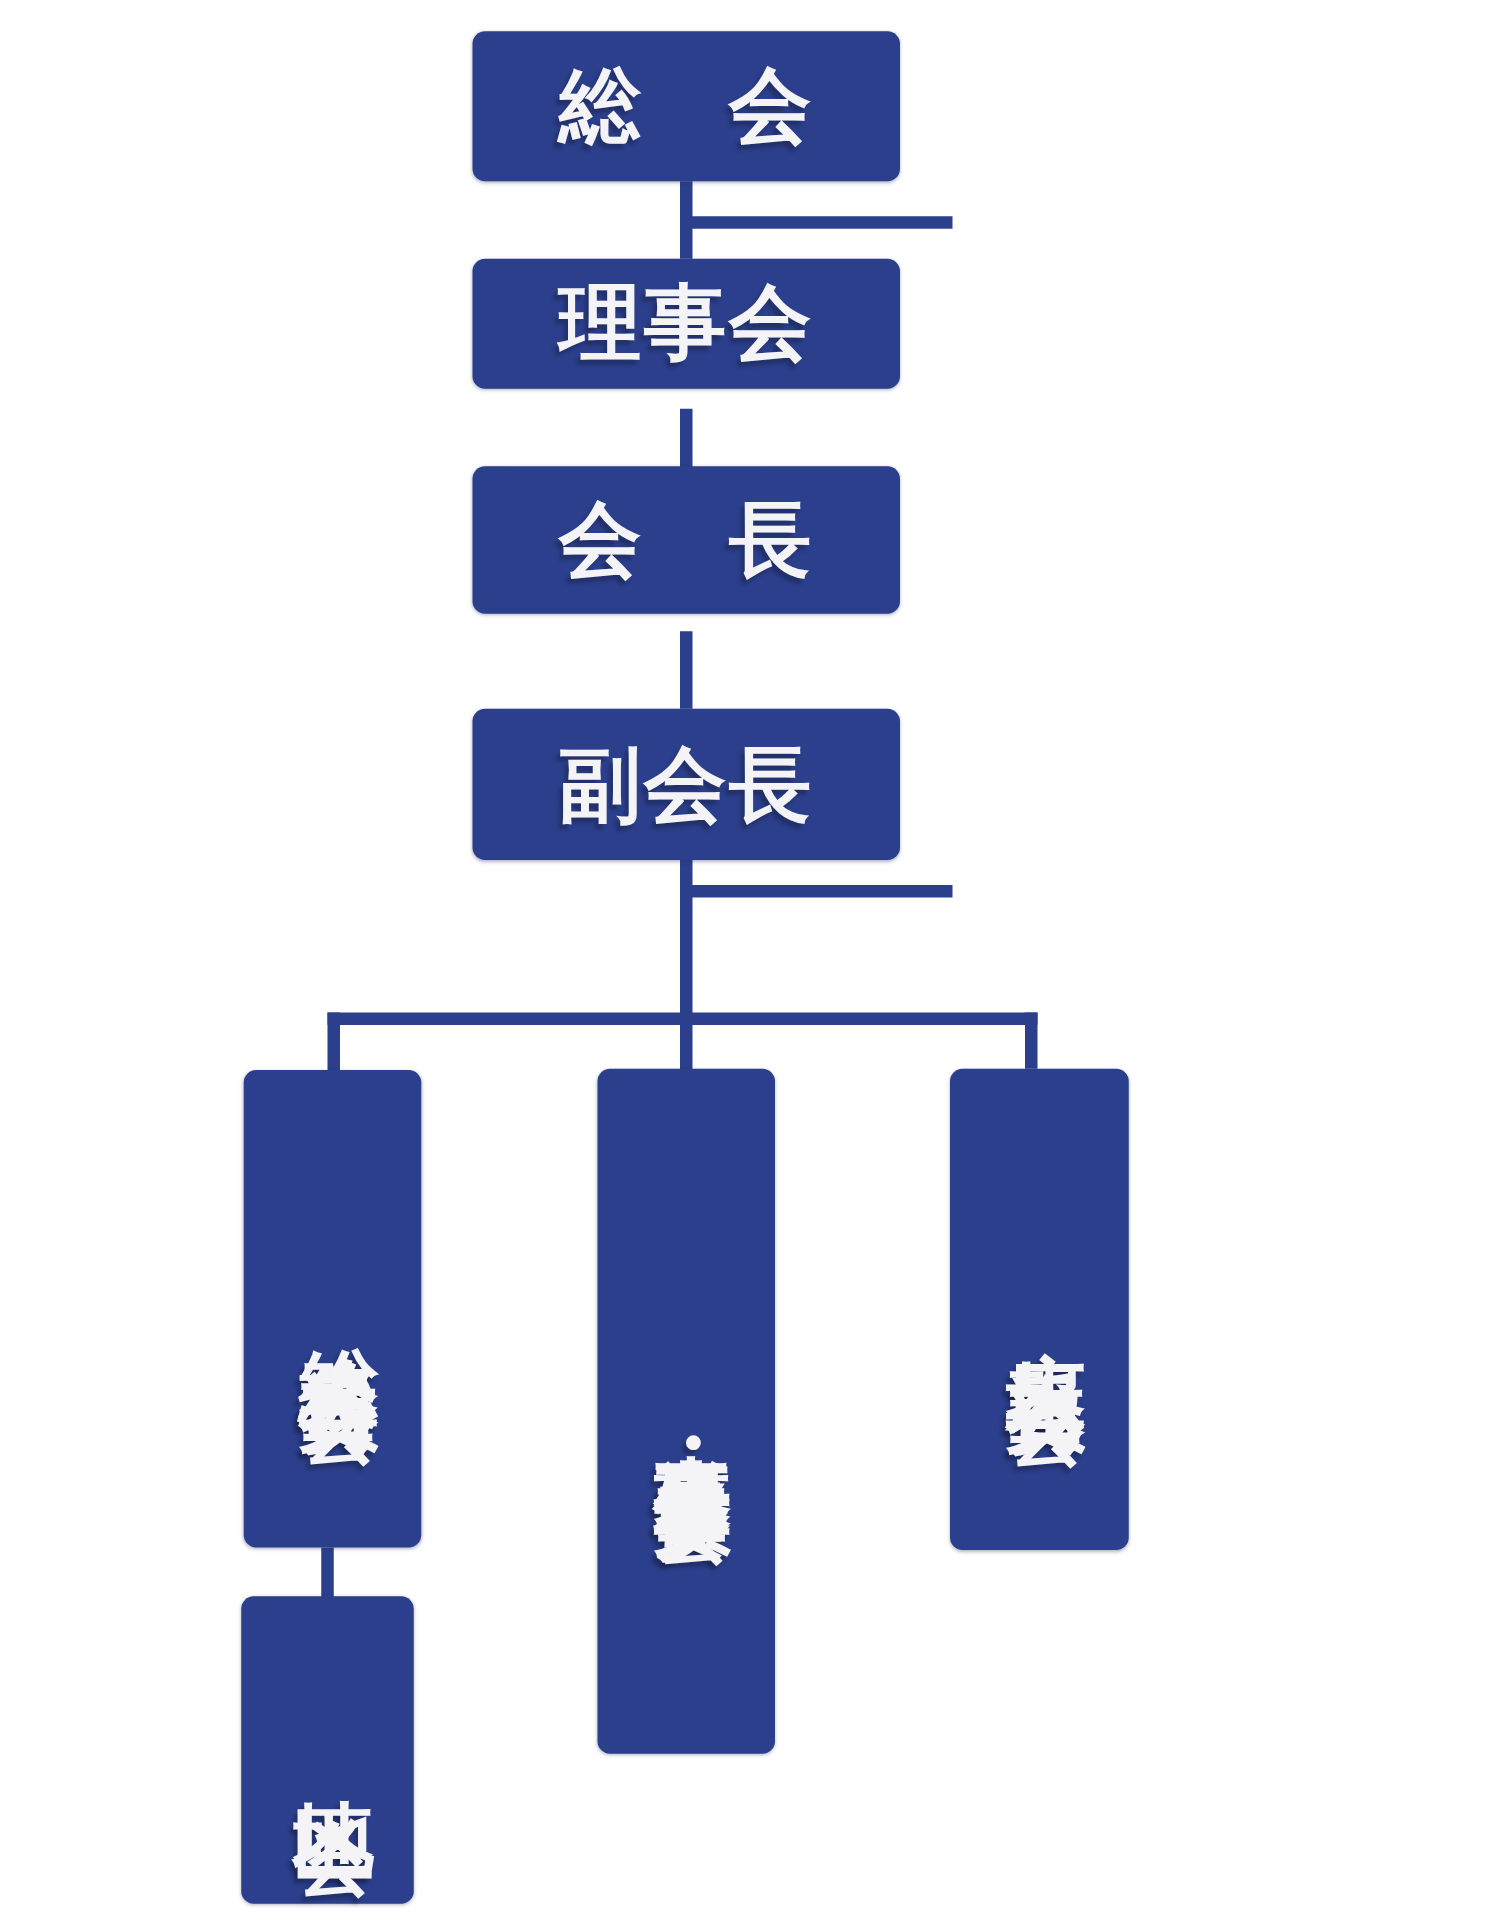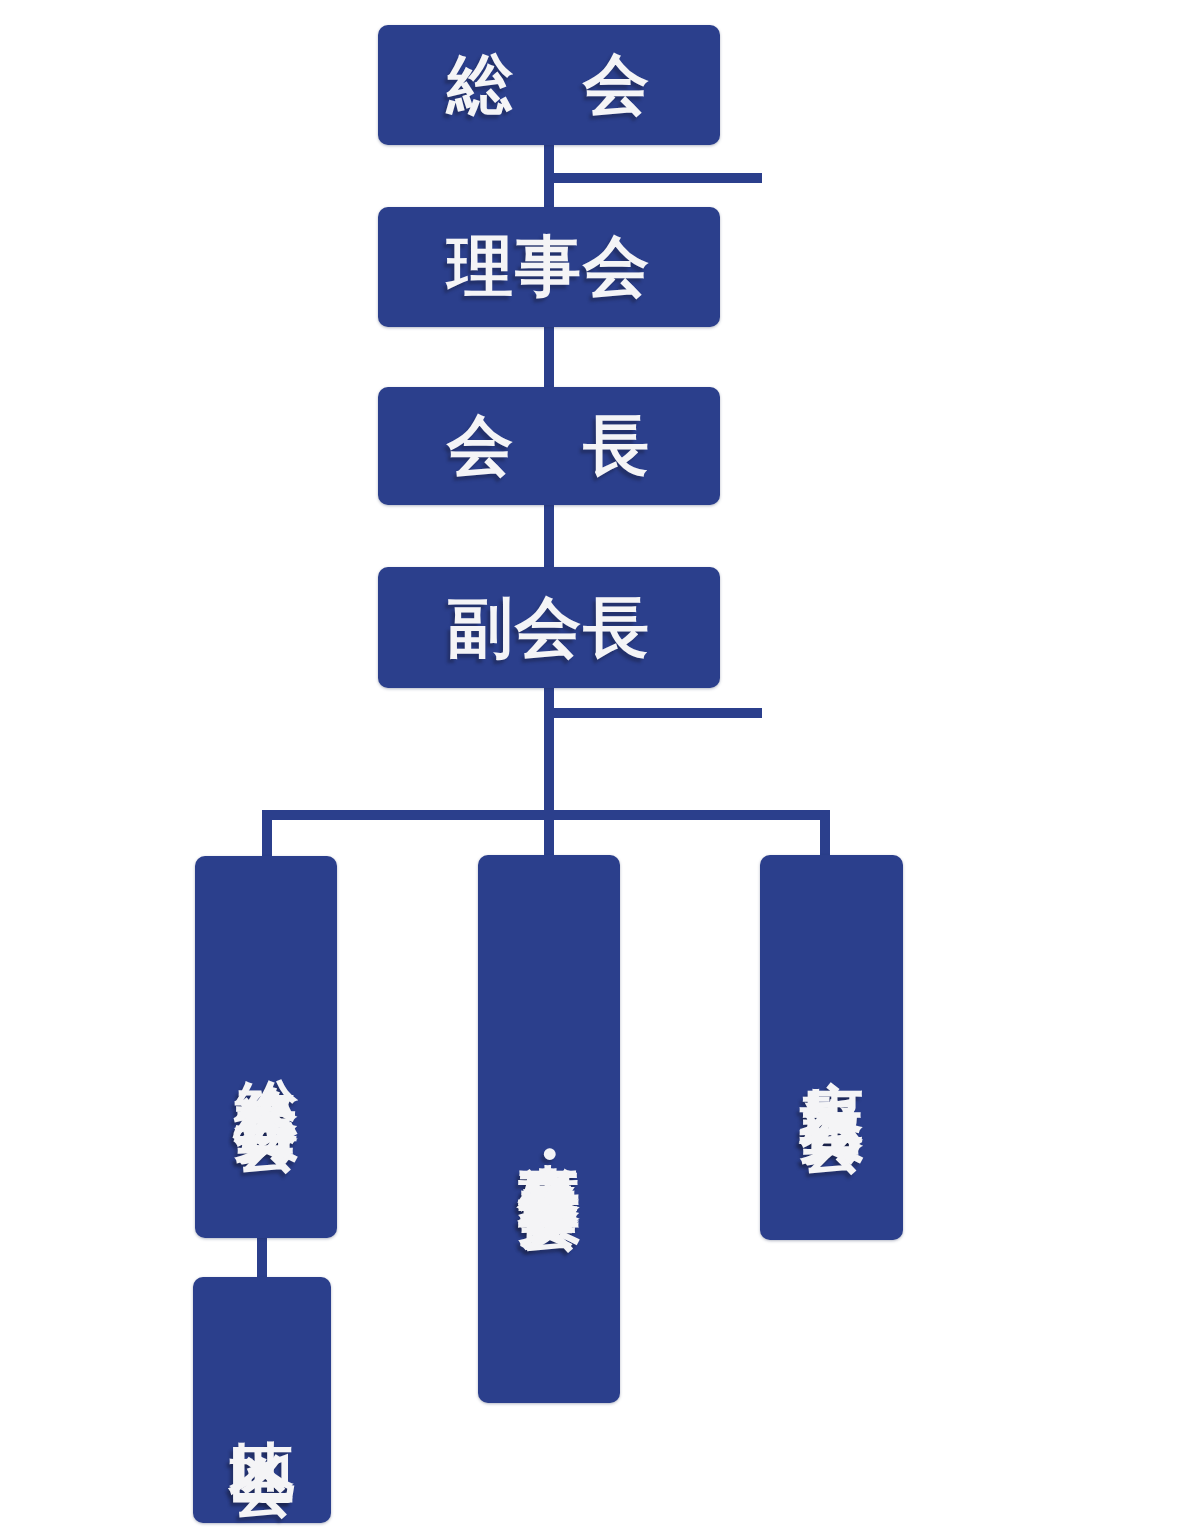--- a/index.html
+++ b/index.html
@@ -8,21 +8,21 @@
     --bg: #ffffff;
   }
   * { margin: 0; padding: 0; box-sizing: border-box; }
   html, body { background: var(--bg); }
   #canvas {
     position: relative;
     width: 1200px;
     height: 1536px;
     background: var(--bg);
     overflow: hidden;
-    font-family: Liberation Serif, serif;
+    font-family: Liberation Mono, monospace;
   }
   .box {
     position: absolute;
     background: var(--box);
     color: var(--text);
     border-radius: 10px;
     display: flex;
     align-items: center;
     justify-content: center;
     font-weight: bold;
@@ -40,22 +40,22 @@
   }
   .line {
     position: absolute;
     background: var(--box);
     z-index: 1;
   }
 
   
   #b-soukai      { left: 378px; top: 25px;   width: 342px; height: 120px; }
   #b-kanji       { left: 762px; top: 113px;  width: 241px; height: 120px; }
-  #b-rijikai     { left: 378px; top: 207px;  width: 342px; height: 120px; }
-  #b-kaicho      { left: 378px; top: 387px;  width: 342px; height: 118px; }
+  #b-rijikai     { left: 378px; top: 207px;  width: 342px; height: 104px; }
+  #b-kaicho      { left: 378px; top: 373px;  width: 342px; height: 118px; }
   #b-fukukaicho  { left: 378px; top: 567px;  width: 342px; height: 121px; }
   #b-jimukyoku   { left: 762px; top: 660px;  width: 241px; height: 120px; }
   #b-soumu       { left: 195px; top: 856px;  width: 142px; height: 382px; }
   #b-jigyo       { left: 478px; top: 855px;  width: 142px; height: 548px; font-size: 62px; letter-spacing: 4px; }
   #b-koho        { left: 760px; top: 855px;  width: 143px; height: 385px; }
   #b-chiku       { left: 193px; top: 1277px; width: 138px; height: 246px; }
 
   
   #l-soukai-rijikai     { left: 544px; top: 145px;  width: 10px;  height: 62px; }
   #l-to-kanji           { left: 549px; top: 173px;  width: 213px; height: 10px; }

